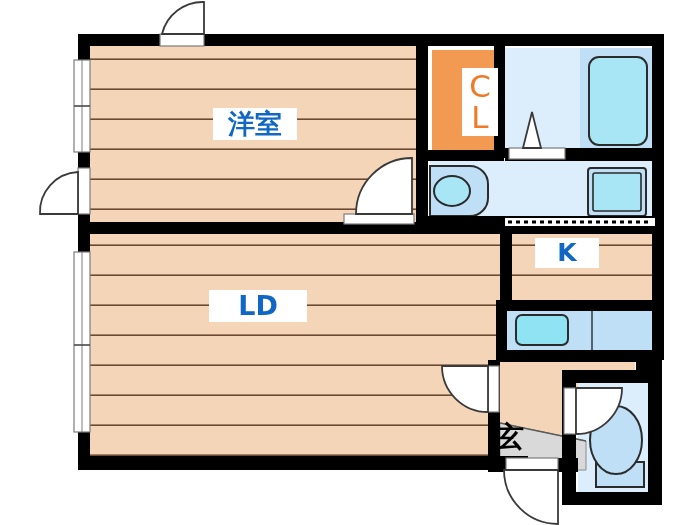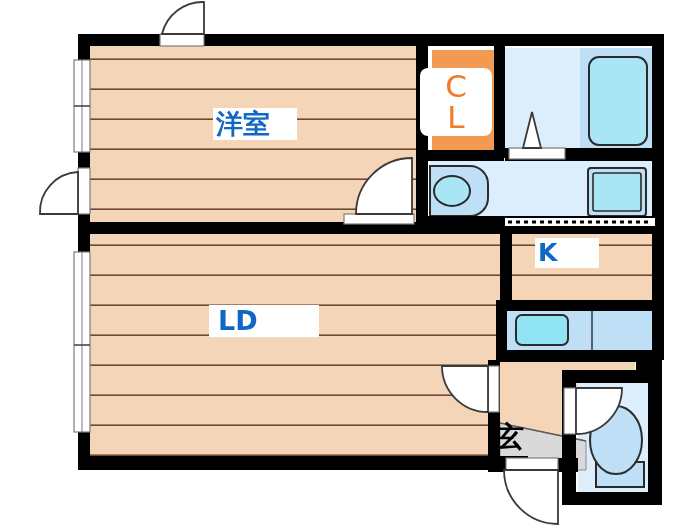--- a/index.html
+++ b/index.html
@@ -18,21 +18,21 @@
     width: 700px;
     height: 525px;
     background: #ffffff;
   }
   svg { display: block; }
   .room-label {
     position: absolute;
     background: #ffffff;
     color: #1168c4;
     font-weight: bold;
-    text-align: left;
+    text-align: center;
     line-height: 1.05;
     font-family: "DejaVu Sans", "Liberation Sans", sans-serif;
     white-space: nowrap;
   }
   .room-label .l1 { display: block; }
   .room-label .l2 { display: block; }
   .cl-label {
     position: absolute;
     background: #ffffff;
     color: #f07a26;
@@ -229,28 +229,28 @@
         <line x1="508" y1="222" x2="652" y2="222" stroke="#000000" stroke-width="3" stroke-dasharray="4 4"></line>
       </g>
     </g>
 
   </svg>
 
   <div class="room-label" style="left:213px; top:108px; width:78px; font-size:27px; padding:2px 3px;">
     <span class="l1">洋室</span>
   </div>
 
-  <div class="room-label" style="left:209px; top:305px; width:92px; font-size:27px; padding:2px 9px;">
+  <div class="room-label" style="left:209px; top:290px; width:92px; font-size:27px; padding:2px 3px;">
     <span class="l1">LD</span>
   </div>
 
   <div class="room-label" style="left:535px; top:238px; width:58px; font-size:25px; padding:2px 3px;">
     <span class="l1">K</span>
   </div>
 
-  <div class="cl-label" style="left:420px; top:68px; width:36px; font-size:31px; padding:3px 18px;border-radius:8px;">
+  <div class="cl-label" style="left:462px; top:68px; width:36px; font-size:31px; padding:3px 0;">
     <span class="l1">C</span>
     <span class="l2">L</span>
   </div>
 
   <div class="genkan-label" style="left:496px; top:418px; font-size:28px;">玄</div>
 
 </div>
 
 </body></html>

